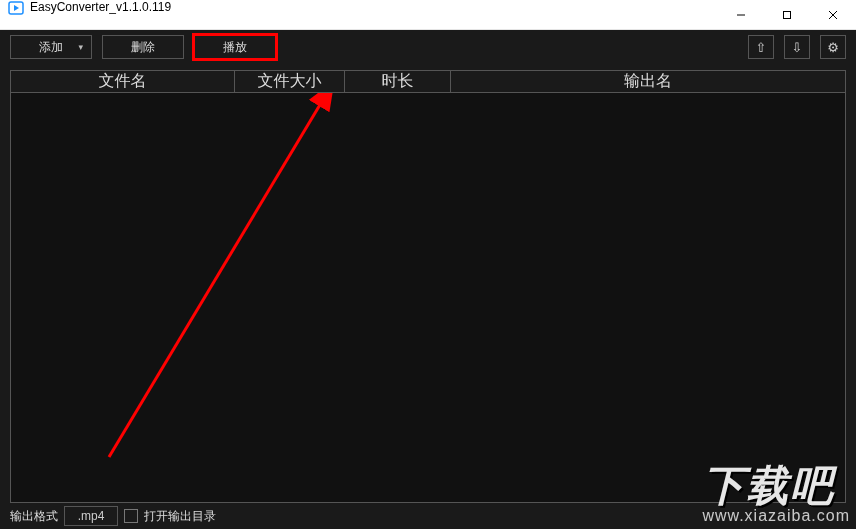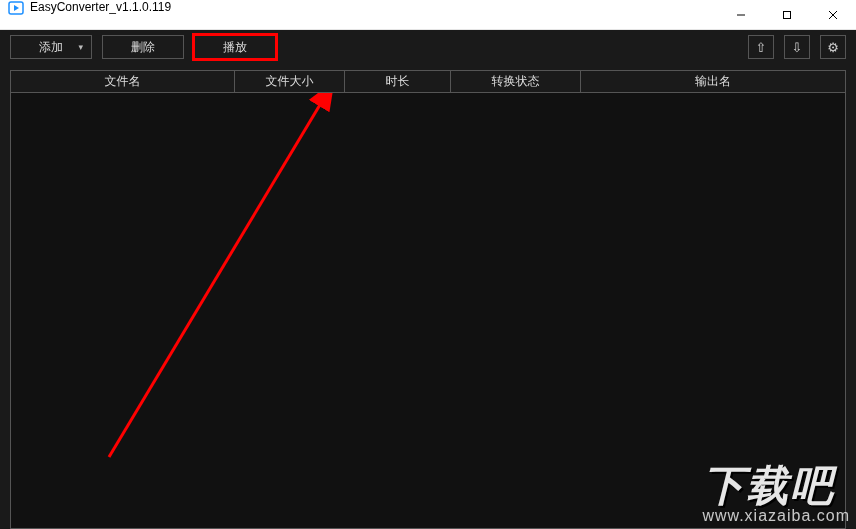--- a/index.html
+++ b/index.html
@@ -86,21 +86,21 @@
     position: relative;
   }
   .thead {
     display: flex;
     height: 22px;
     border-bottom: 1px solid #555;
     background: #1a1a1a;
   }
   .th {
     color: #ddd;
-    font-size: 12px;
+    font-size: 16px;
     display: flex;
     align-items: center;
     justify-content: center;
     border-right: 1px solid #555;
     font-family: Liberation Serif, serif;
   }
   .th:last-child { border-right: none; }
   .col-name   { width: 224px; }
   .col-size   { width: 110px; }
   .col-dur    { width: 106px; }
@@ -200,35 +200,42 @@
     <div class="icon-btn">
       <span>⚙</span>
     </div>
   </div>
 
   <div class="table-wrap">
     <div class="thead">
       <div class="th col-name">文件名</div>
       <div class="th col-size">文件大小</div>
       <div class="th col-dur">时长</div>
-      <div class="th col-status">转换状态</div>
       <div class="th col-output">输出名</div>
     </div>
     <div class="tbody">
 
       <svg class="arrow-svg" width="836" height="420" viewBox="0 0 836 420">
         <defs>
           <marker id="ah" markerWidth="12" markerHeight="12" refX="9" refY="4" orient="auto">
             <path d="M0,0 L10,4 L0,8 Z" fill="#ff0000"></path>
           </marker>
         </defs>
         <line x1="98" y1="364" x2="322" y2="-10" stroke="#ff0000" stroke-width="3" marker-end="url(#ah)"></line>
       </svg>
     </div>
   </div>
 
+  <div class="footer">
+    <span>输出格式</span>
+    <div class="fmt-box">
+      <span>.mp4</span>
+    </div>
+    <span class="checkbox"></span>
+    <span>打开输出目录</span>
+  </div>
 
   <div class="watermark">
     <div class="big">下载吧</div>
     <div class="small">www.xiazaiba.com</div>
   </div>
 
 </div>
 
 </body></html>

